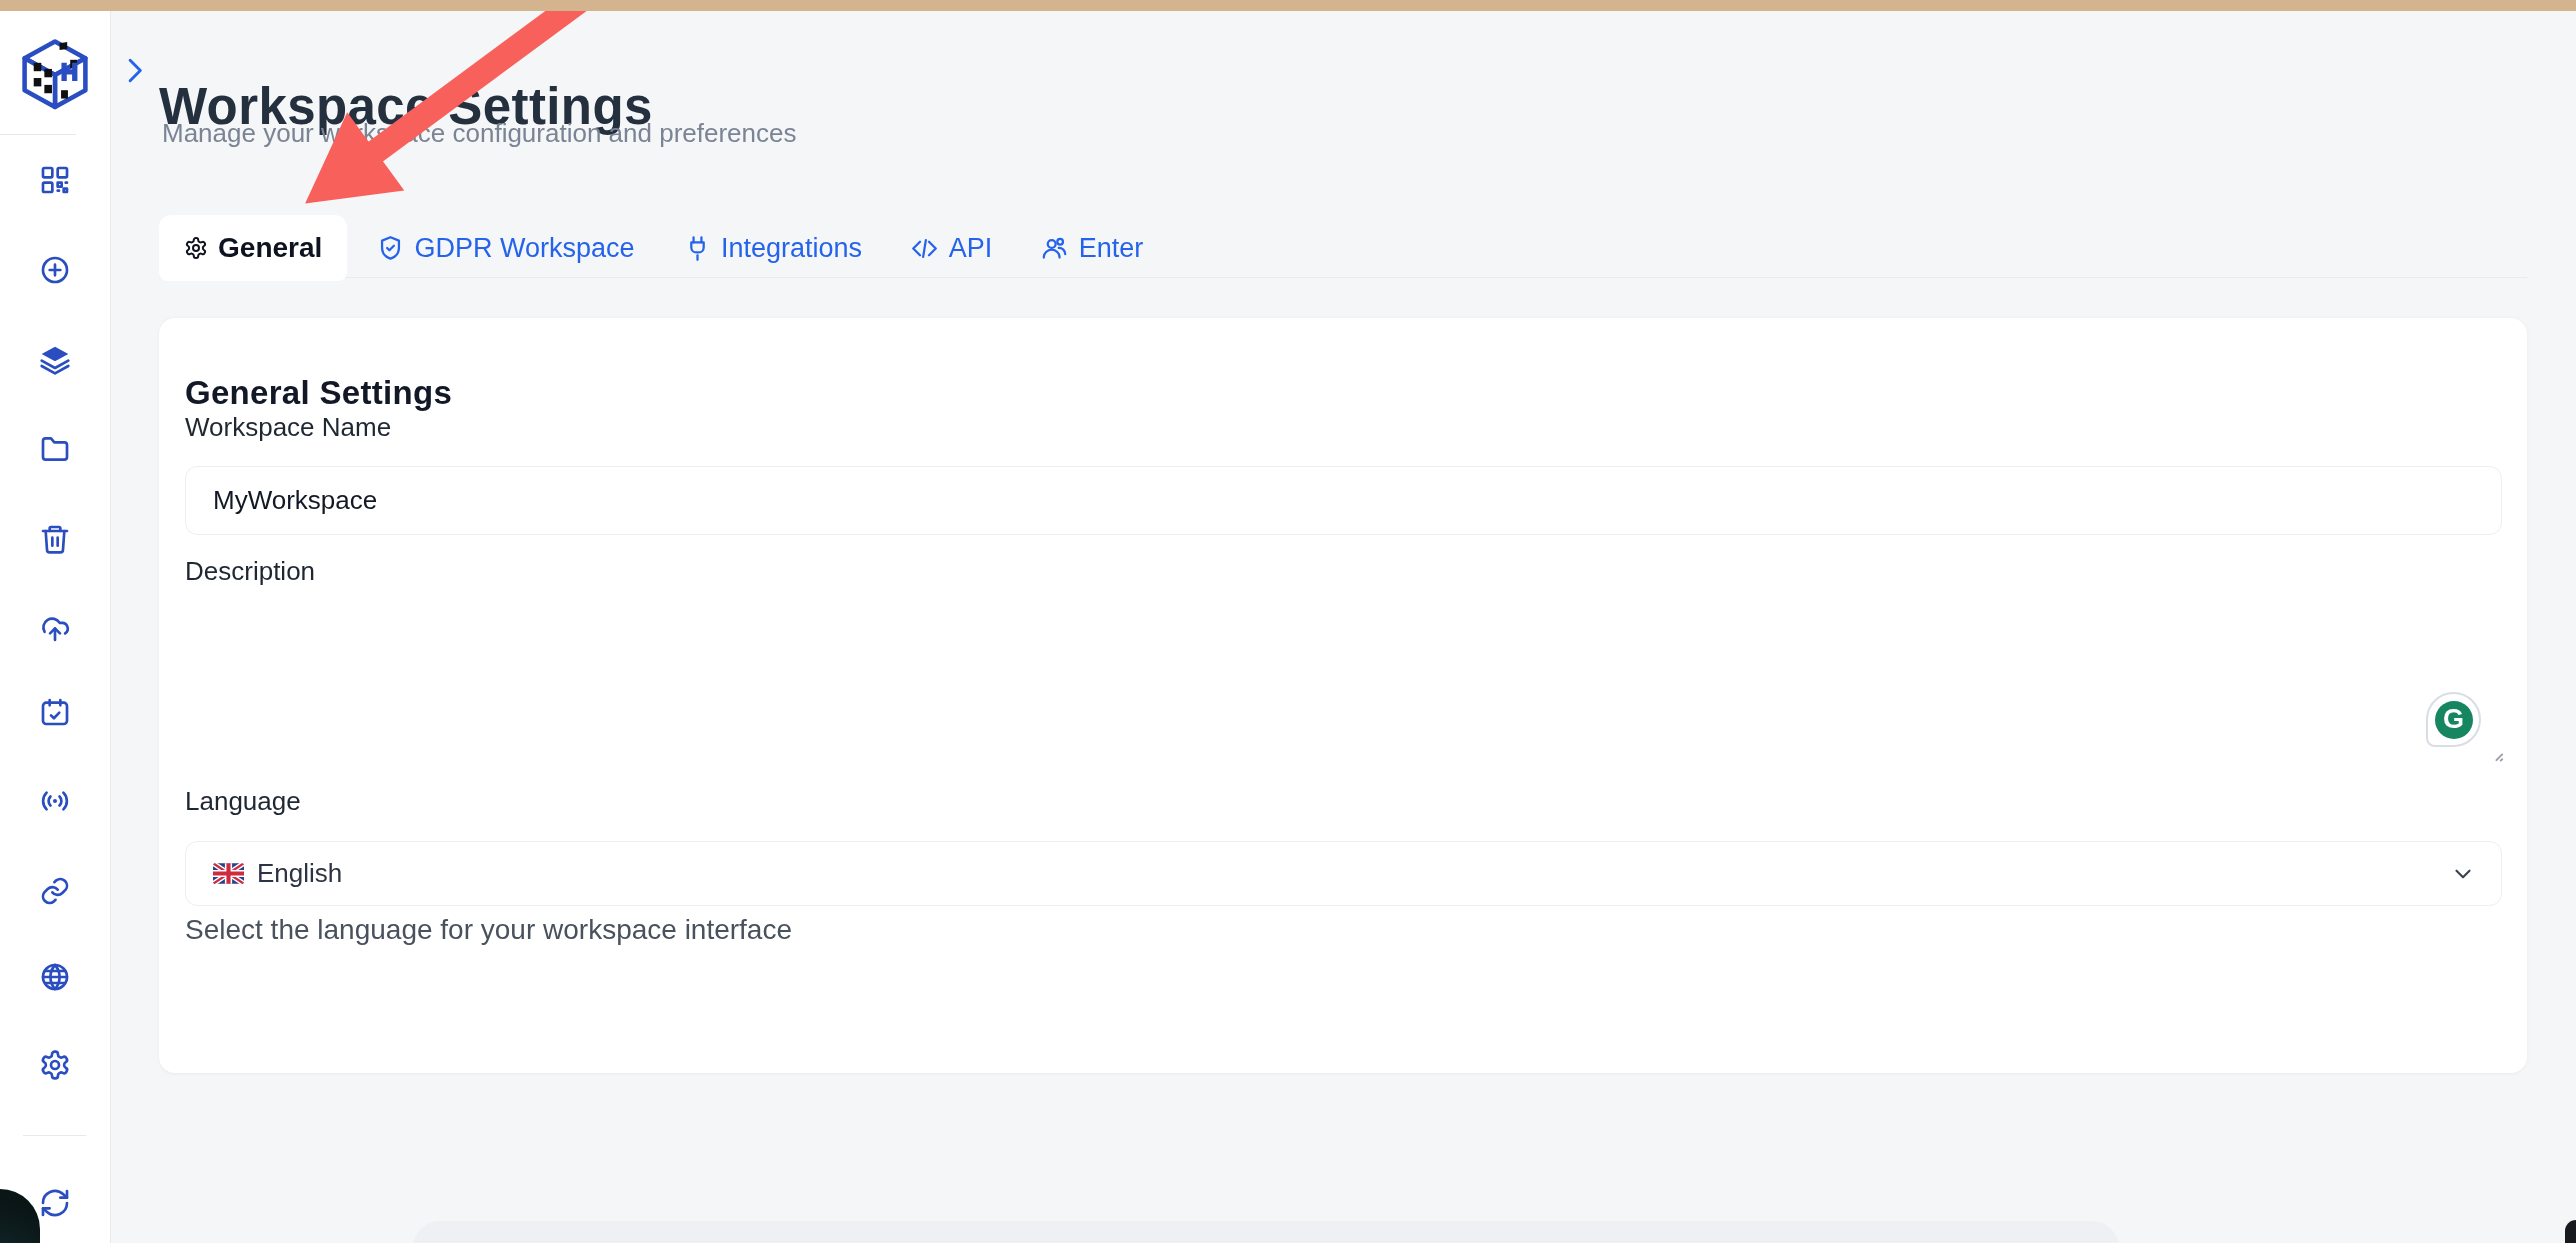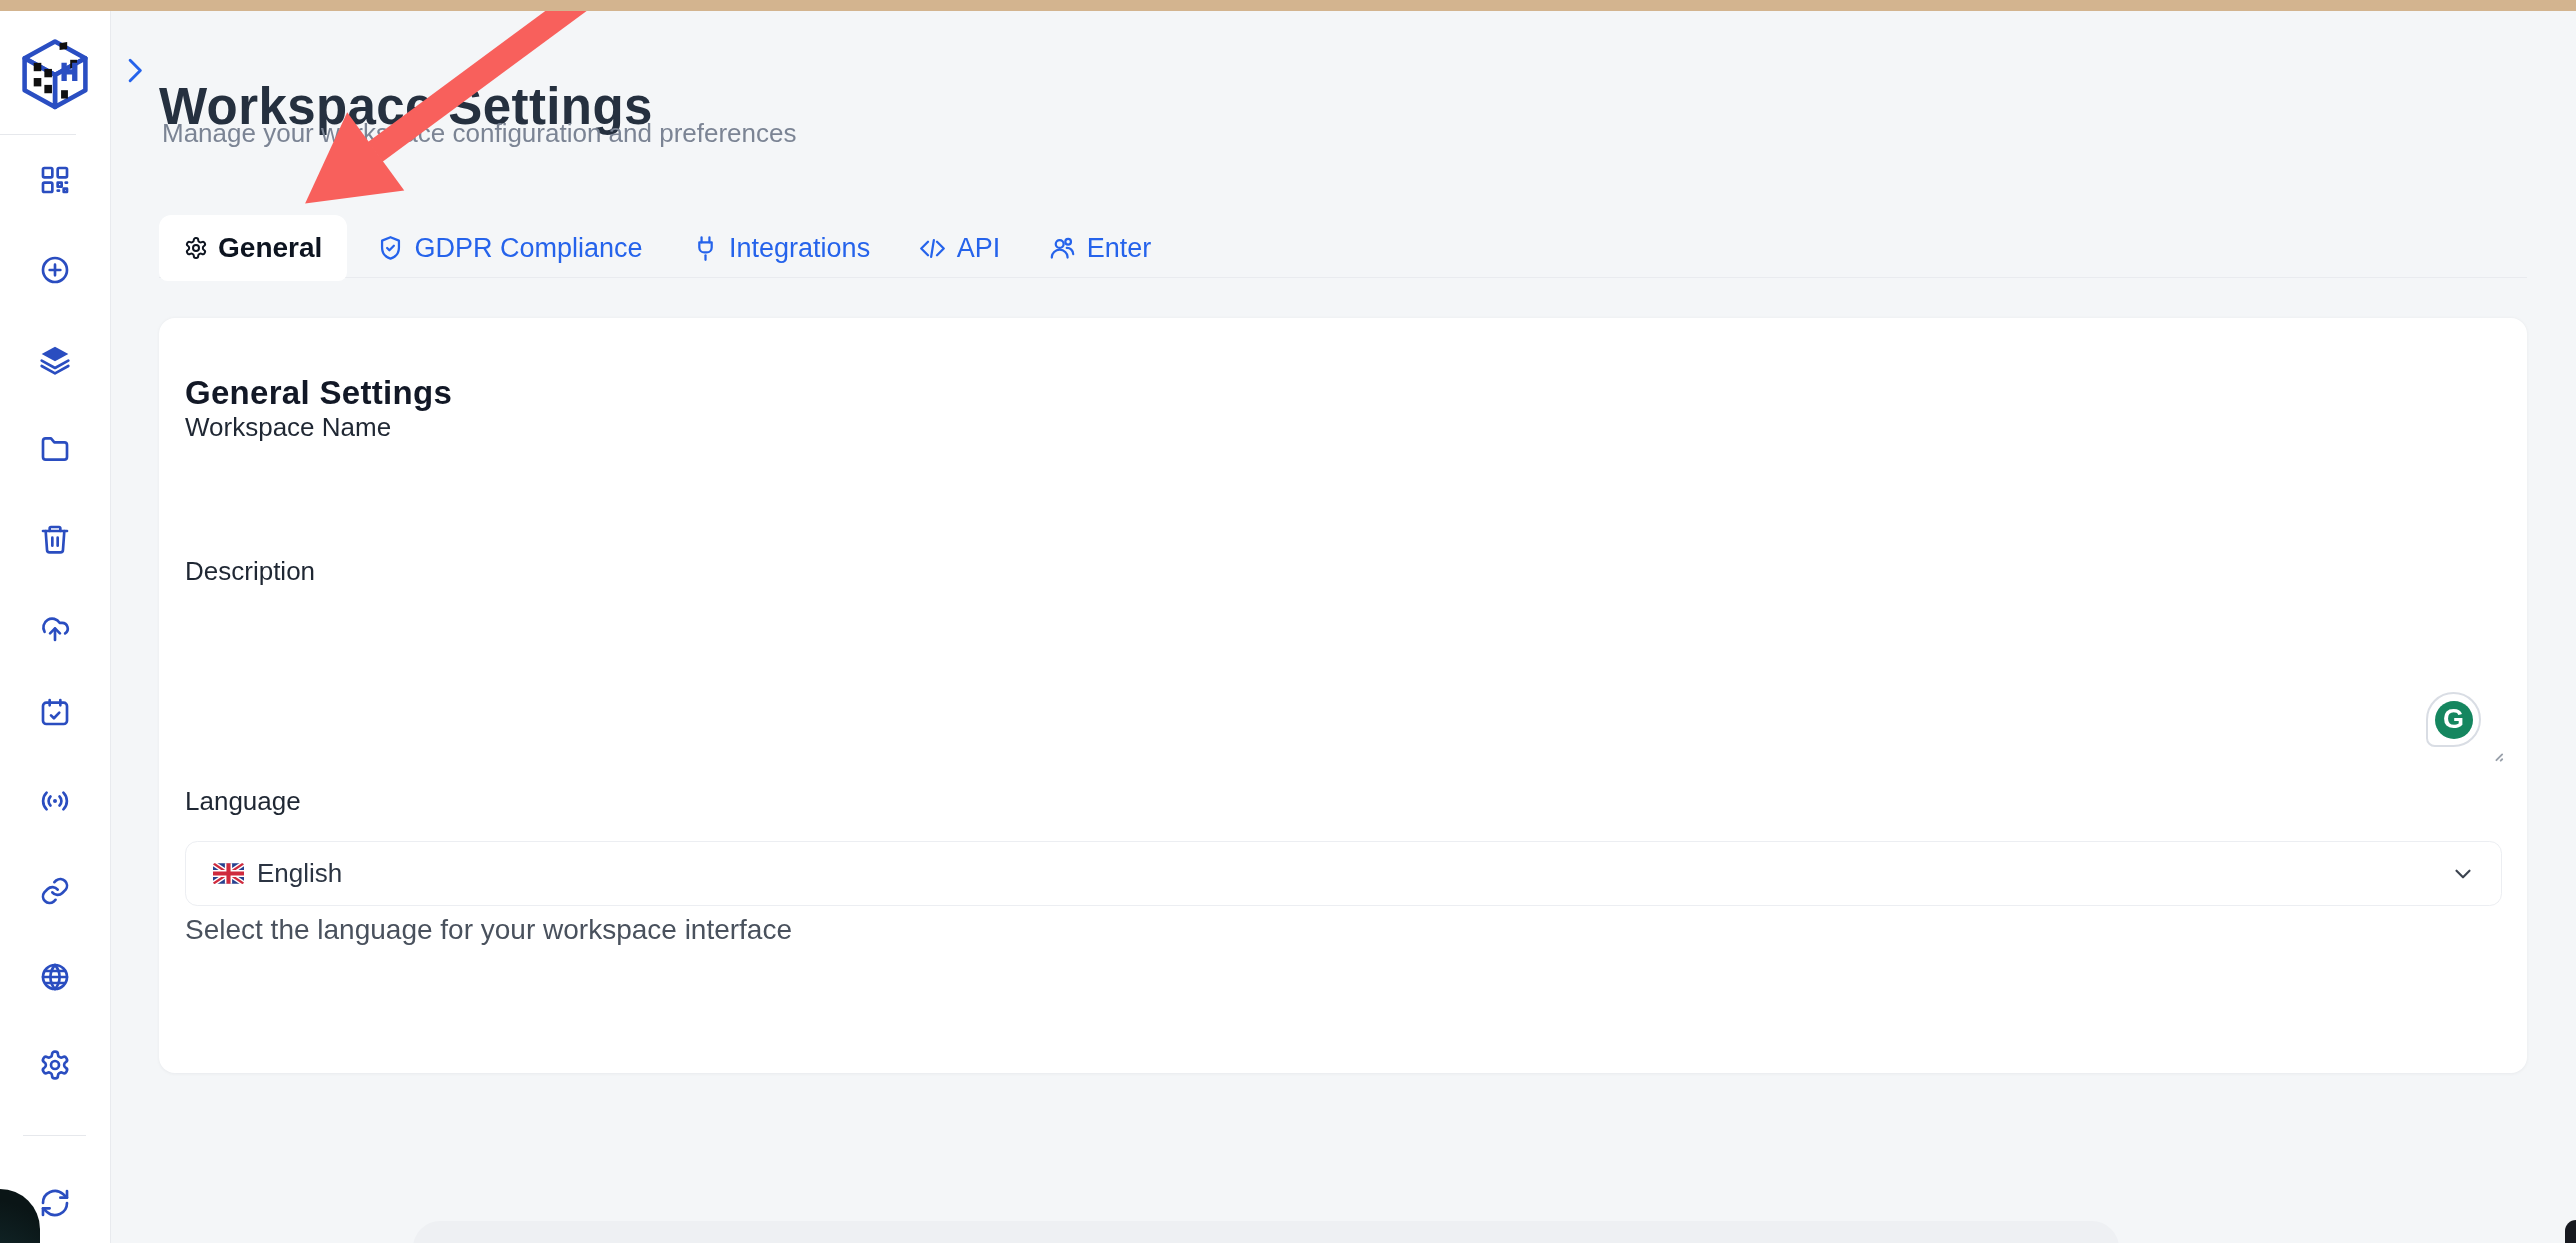--- a/index.html
+++ b/index.html
@@ -209,21 +209,21 @@
         </span>
       <span>General</span>
     </div>
     <div class="tab t1">
       <span class="tab-icon">
           <svg class="icon" viewBox="0 0 24 24">
             <path d="M12 2 4.5 5v6c0 5 3.2 8.6 7.5 10 4.3-1.4 7.5-5 7.5-10V5Z"></path>
             <path d="m9 11.5 2 2 4-4"></path>
           </svg>
         </span>
-      <span>GDPR Compliance</span>
+      <span>GDPR Workspace</span>
     </div>
     <div class="tab t2">
       <span class="tab-icon">
           <svg class="icon" viewBox="0 0 24 24">
             <path d="M12 22v-4"></path>
             <path d="M8.5 2v4.5M15.5 2v4.5"></path>
             <path d="M6.5 6.5h11V11a4.5 4.5 0 0 1-4.5 4.5h-2A4.5 4.5 0 0 1 6.5 11z"></path>
           </svg>
         </span>
       <span>Integrations</span>
@@ -253,20 +253,21 @@
 
   <svg class="arrow" viewBox="0 0 440 262">
     <line x1="392" y1="-22" x2="128" y2="173"></line>
     <polygon points="48,232 96,128 161,217"></polygon>
   </svg>
 
   <section class="card">
     <h2 class="section-title">General Settings</h2>
 
     <label class="field-label lbl-name">Workspace Name</label>
+    <input class="text-input" type="text" value="MyWorkspace" style="">
 
     <label class="field-label lbl-desc">Description</label>
     <div class="grammarly">
       <div class="gdot">G</div>
     </div>
     <div class="resize-handle">
       <svg class="icon" viewBox="0 0 24 24">
           <path d="M20 14 14 20"></path>
           <path d="M20 19l-1.5 1.5"></path>
         </svg>

